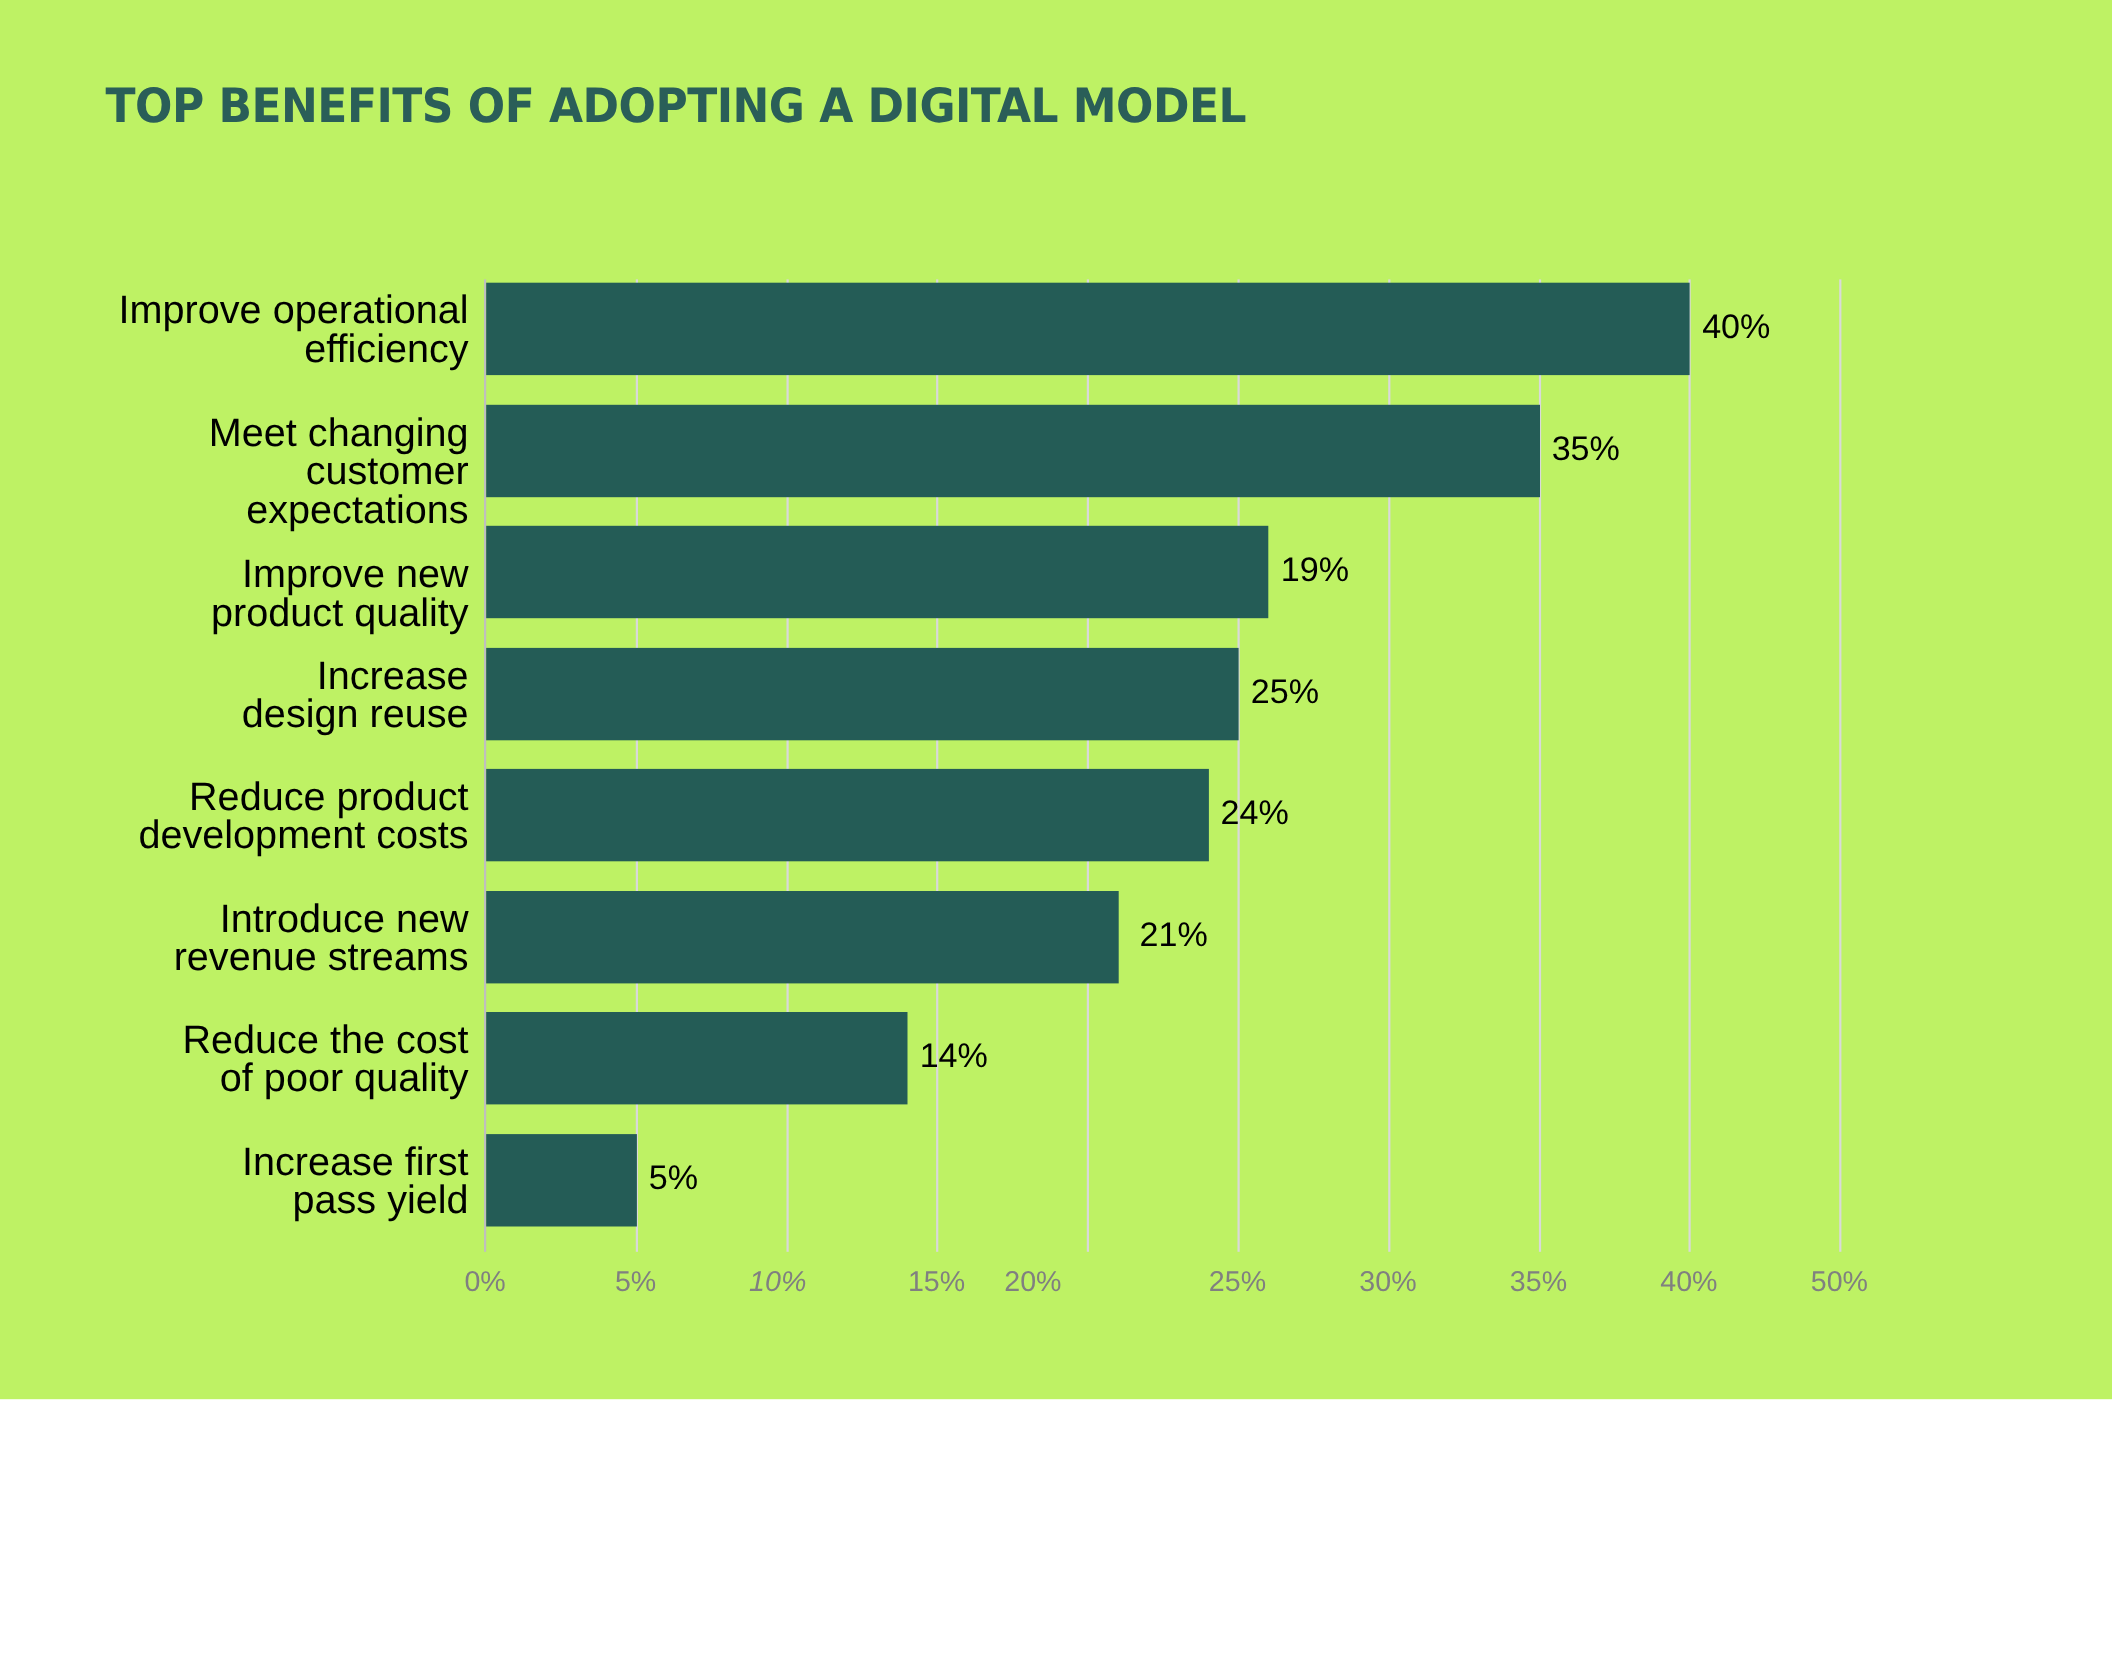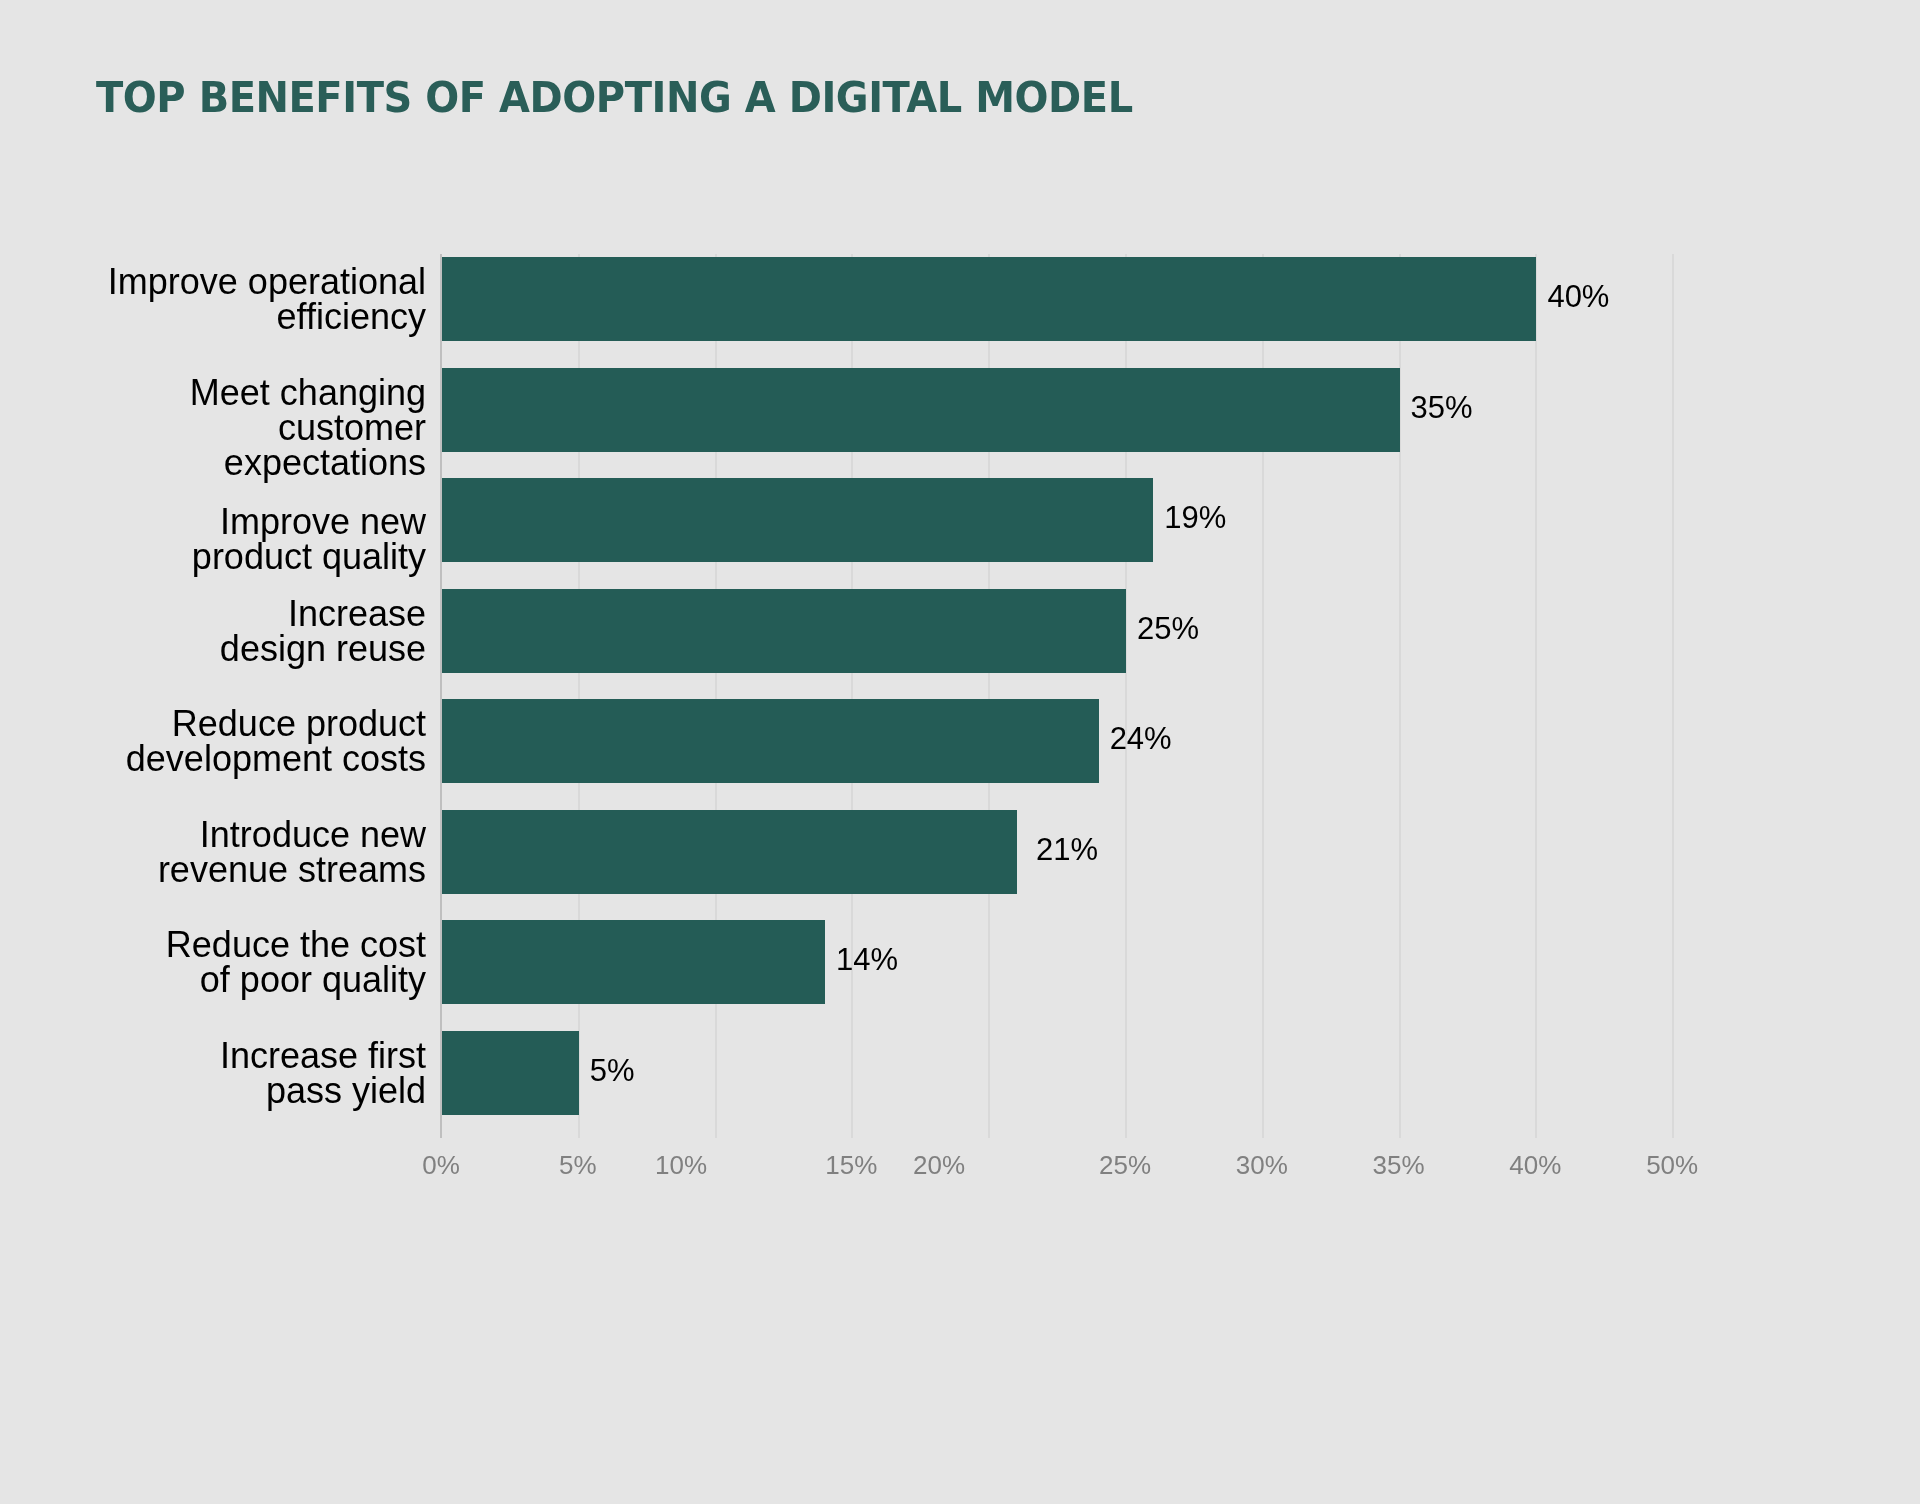--- a/index.html
+++ b/index.html
@@ -12,22 +12,22 @@
     height: 1504px;
     font-family: "Liberation Sans", sans-serif;
     overflow: hidden;
     position: relative;
   }
 
   #chart-root {
     position: absolute;
     left: 0; top: 0;
     width: 1920px;
-    height: 1504px;
-    background: #e5e5e5;
+    height: 1272px;
+    background: #bef264;
   }
 
   #chart-title {
     position: absolute;
     left: 96px;
     top: 72px;
     font-size: 43px;
     font-weight: bold;
     letter-spacing: -0.5px;
     color: #2A5E58;
@@ -163,21 +163,21 @@
           <div>of poor quality</div>
         </div>
         <div class="cat-label-box" style="top: 1037.75px; color: rgb(0, 0, 0);">
           <div>Increase first</div>
           <div>pass yield</div>
         </div>
       </div>
     <div id="tick-labels">
         <div class="tick-label" style="left: 441px;">0%</div>
         <div class="tick-label" style="left: 577.8px;">5%</div>
-        <div class="tick-label" style="left: 681px;">10%</div>
+        <div class="tick-label" style="left: 707px; font-style: italic;">10%</div>
         <div class="tick-label" style="left: 851.4px;">15%</div>
         <div class="tick-label" style="left: 939px;">20%</div>
         <div class="tick-label" style="left: 1125px;">25%</div>
         <div class="tick-label" style="left: 1261.8px;">30%</div>
         <div class="tick-label" style="left: 1398.6px;">35%</div>
         <div class="tick-label" style="left: 1535.4px;">40%</div>
         <div class="tick-label" style="left: 1672.2px;">50%</div>
       </div>
   </div>
 

